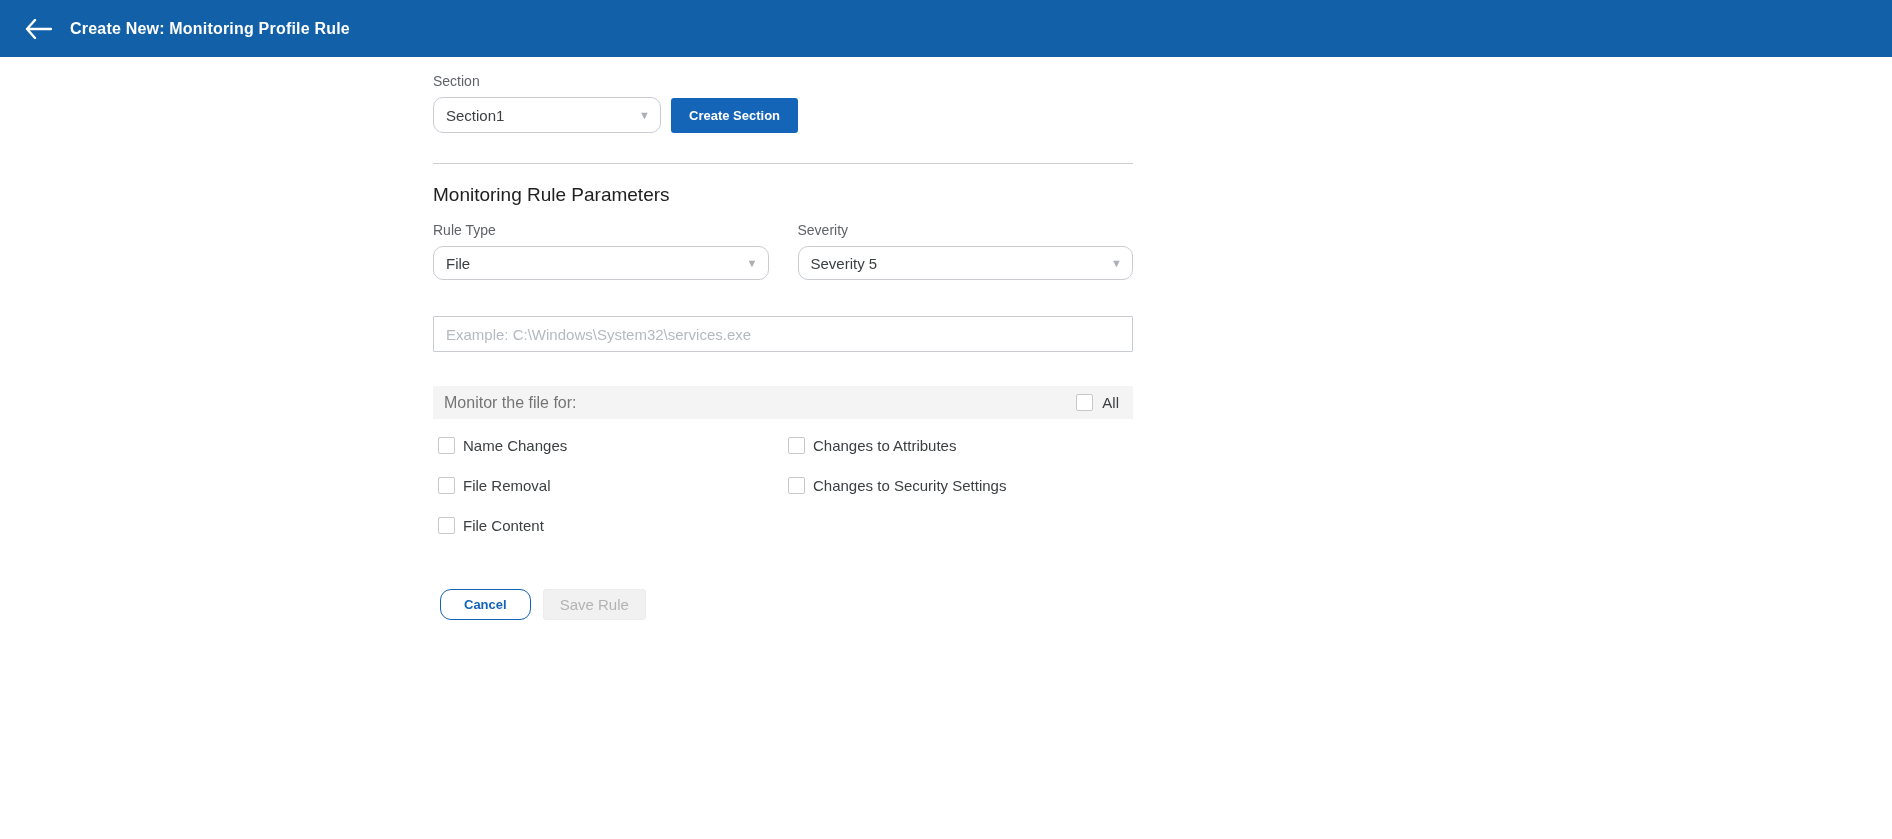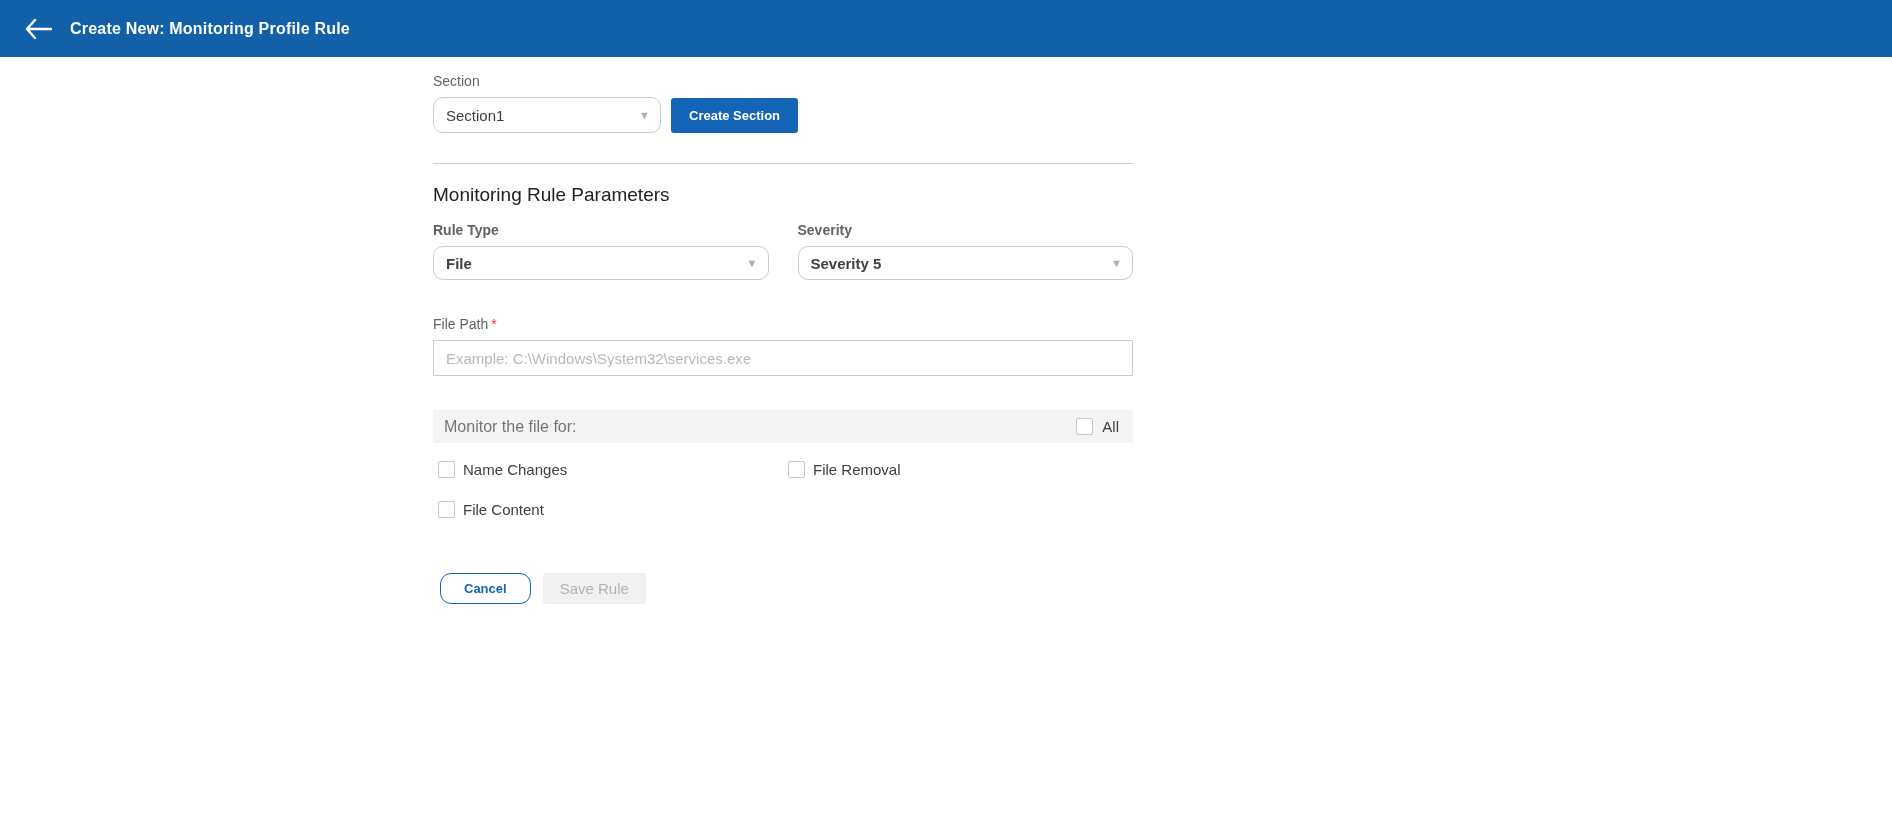--- a/index.html
+++ b/index.html
@@ -103,21 +103,21 @@
     font-size:19px;
     font-weight:400;
     color:#212121;
     margin:20px 0 16px 0;
   }
 
   .two-col{
     display:flex;
     gap:29px;
   }
-  .two-col .col{flex:1;font-weight:bold;}
+  .two-col .col{flex:1;}
   .select.full{width:100%;height:34px;}
 
   .filepath-block{margin-top:36px;}
   .text-input{
     width:100%;
     height:36px;
     border:1px solid #c9cdd1;
     border-radius:1px;
     padding:0 12px;
     font-family:"Liberation Sans", sans-serif;
@@ -243,46 +243,51 @@
     <div class="col">
       <div class="field-label">Severity</div>
       <div class="select full">
         <span>Severity 5</span>
         <span class="caret">▼</span>
       </div>
     </div>
   </div>
 
   <div class="filepath-block">
-    <div class="field-label">
-      <span>File Path</span><span class="req">*</span>
-    </div>
     <input class="text-input" type="text" placeholder="Example: C:\Windows\System32\services.exe" style="">
   </div>
 
   <div class="monitor-band">
     <span class="band-title">Monitor the file for:</span>
     <span class="all-wrap">
       <span class="checkbox"></span>
       <span class="lbl">All</span>
     </span>
   </div>
 
   <div class="options-grid" id="options-grid">
     <span class="option-item">
       <span class="checkbox"></span>
       <span class="lbl">Name Changes</span>
     </span>
 
+    <span class="option-item">
+      <span class="checkbox"></span>
+      <span class="lbl">Changes to Attributes</span>
+    </span>
 
     <span class="option-item">
       <span class="checkbox"></span>
       <span class="lbl">File Removal</span>
     </span>
 
+    <span class="option-item">
+      <span class="checkbox"></span>
+      <span class="lbl">Changes to Security Settings</span>
+    </span>
 
     <span class="option-item">
       <span class="checkbox"></span>
       <span class="lbl">File Content</span>
     </span>
   </div>
 
   <div class="actions">
     <button class="btn-outline">Cancel</button>
     <button class="btn-disabled" disabled="">Save Rule</button>

